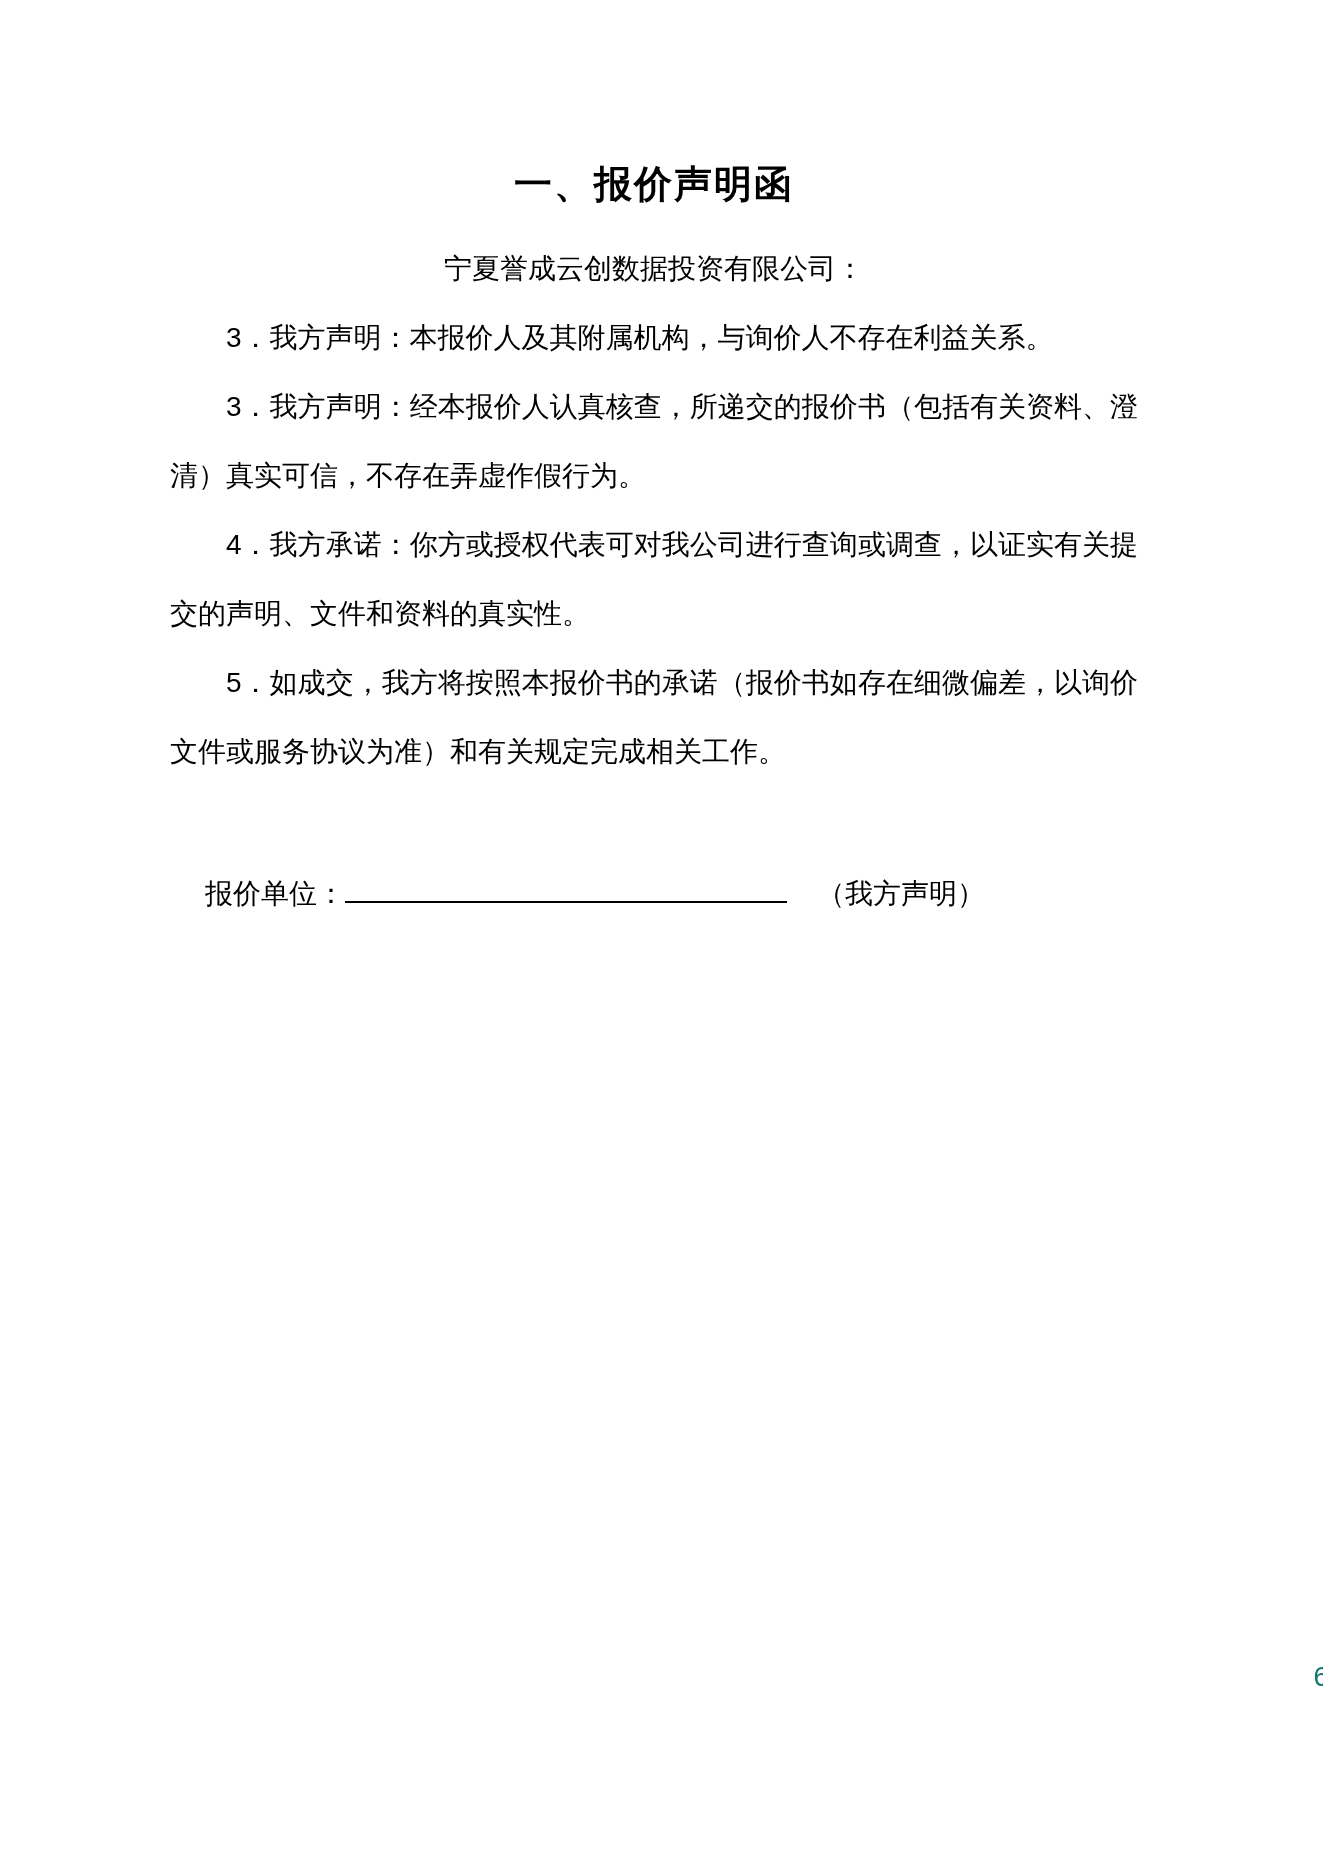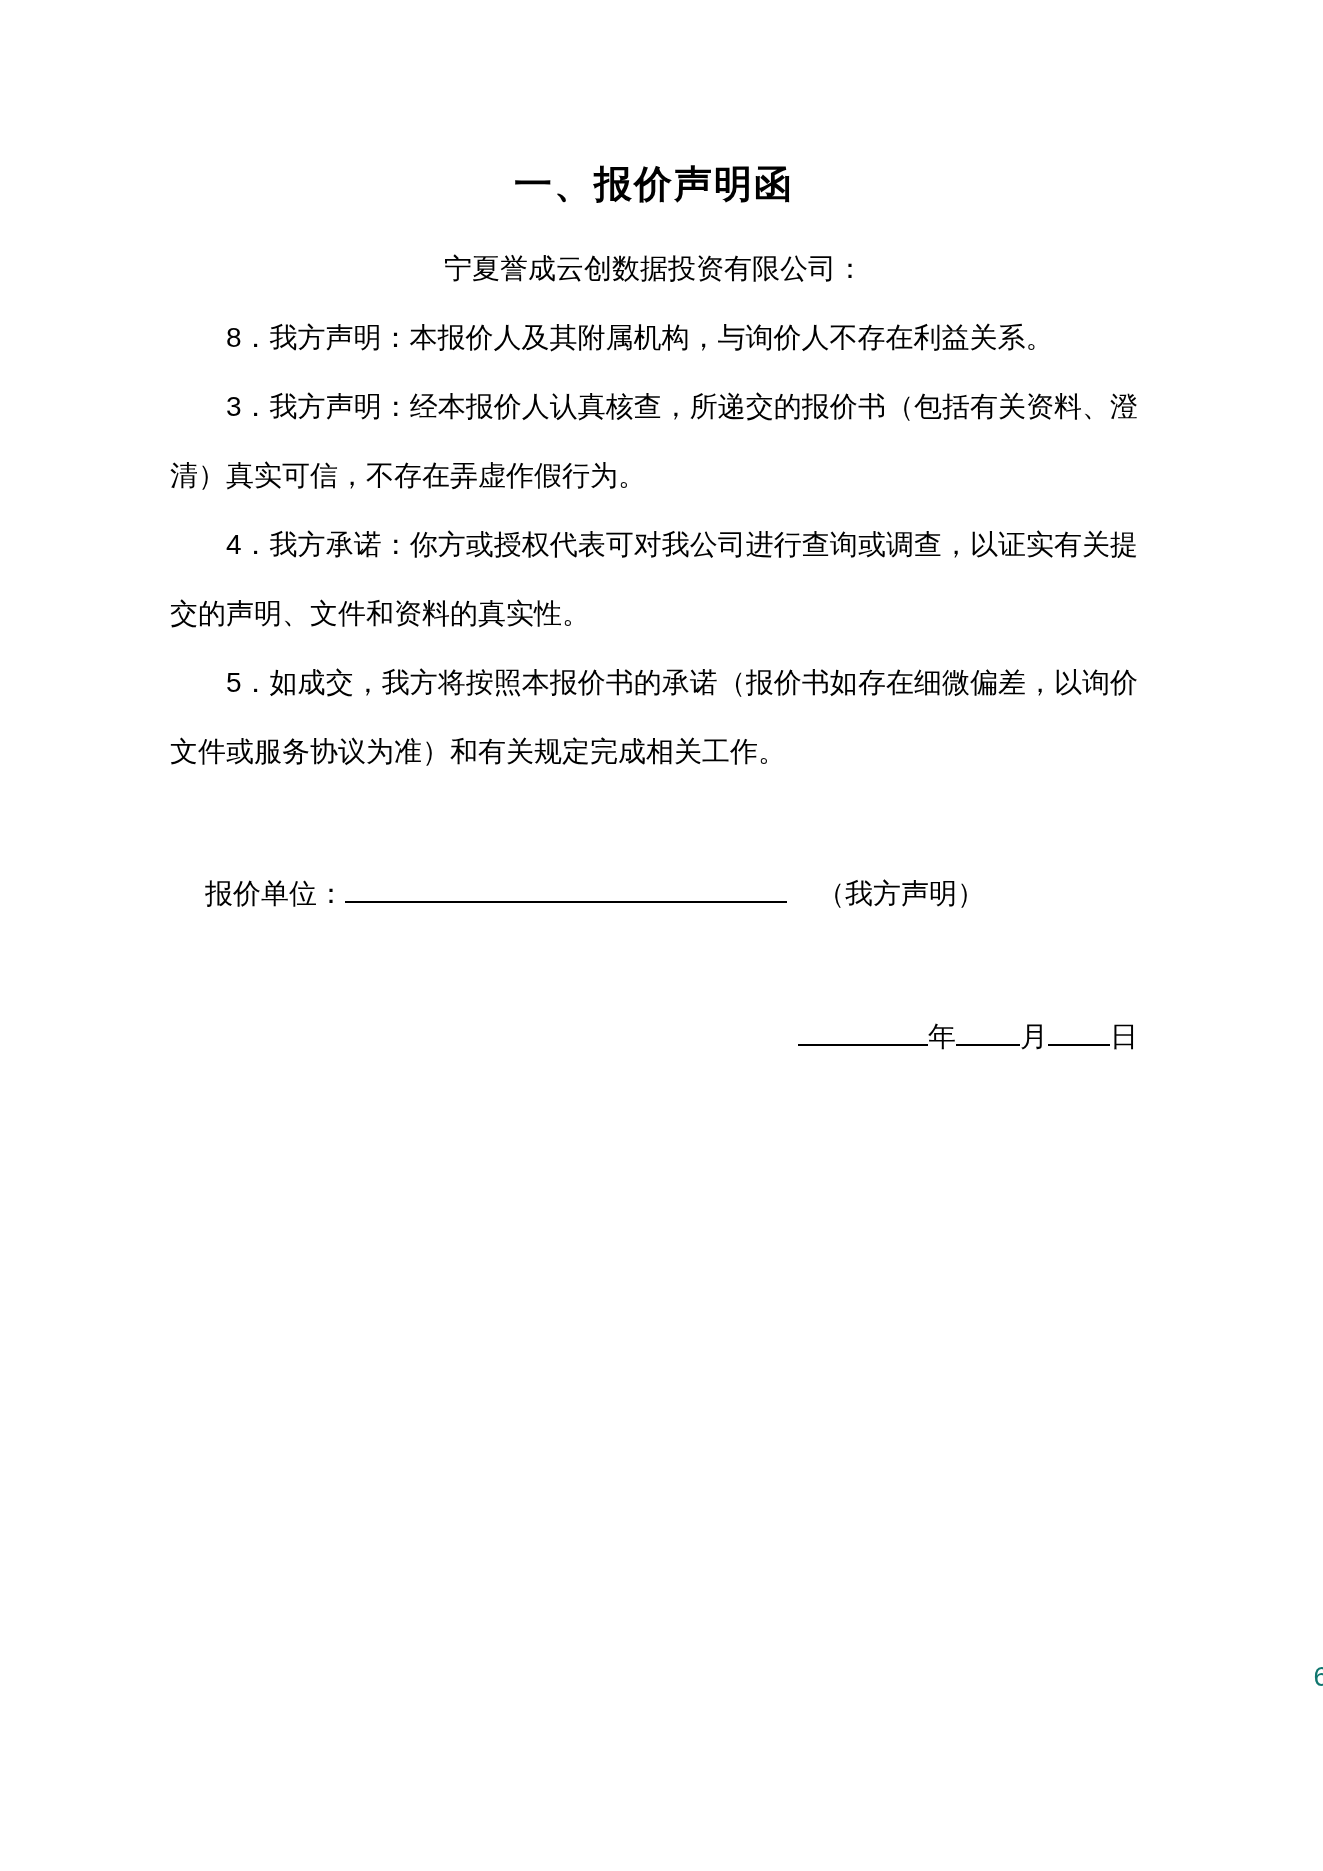--- a/index.html
+++ b/index.html
@@ -85,30 +85,27 @@
 <body>
 
 <div class="page">
   <div class="content">
 
     <div class="doc-title">一、报价声明函</div>
 
     <div class="salutation">宁夏誉成云创数据投资有限公司：</div>
 
     <div class="body-text">
-      <p>8．我方声明：本报价人及其附属机构，与询价人不存在利益关系。</p>
+      <p>3．我方声明：本报价人及其附属机构，与询价人不存在利益关系。</p>
       <p>3．我方声明：经本报价人认真核查，所递交的报价书（包括有关资料、澄清）真实可信，不存在弄虚作假行为。</p>
       <p>4．我方承诺：你方或授权代表可对我公司进行查询或调查，以证实有关提交的声明、文件和资料的真实性。</p>
       <p>5．如成交，我方将按照本报价书的承诺（报价书如存在细微偏差，以询价文件或服务协议为准）和有关规定完成相关工作。</p>
     </div>
 
     <div class="sig-row">
       <span>报价单位：</span><span class="blank-line"></span><span class="stamp-note">（我方声明）</span>
     </div>
 
-    <div class="date-row">
-      <span class="blank-line u-year"></span><span>年</span><span class="blank-line u-month"></span><span>月</span><span class="blank-line u-day"></span><span>日</span>
-    </div>
 
   </div>
 
   <div class="page-footer">6 / 7</div>
 </div>
 
 </body></html>

